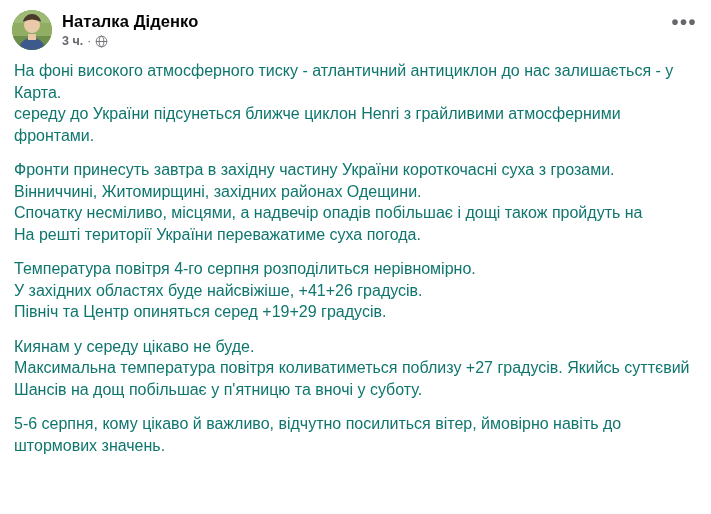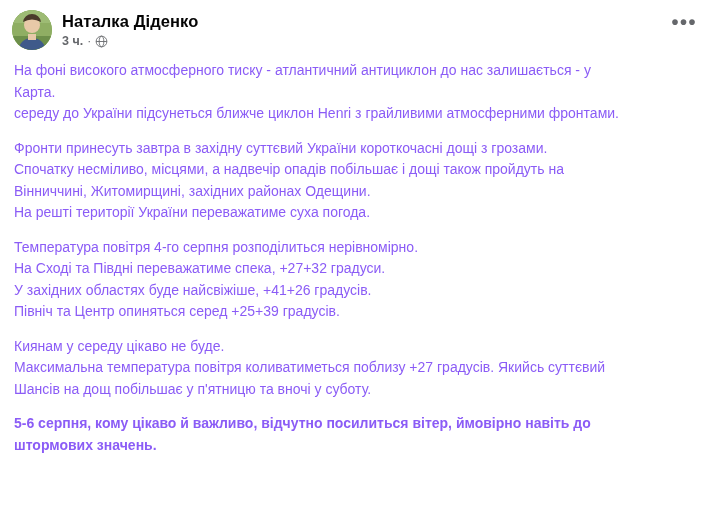--- a/index.html
+++ b/index.html
@@ -77,28 +77,28 @@
     top: 17px;
     color: #65676b;
     font-size: 20px;
     letter-spacing: 1.5px;
     line-height: 10px;
     cursor: pointer;
     font-weight: bold;
   }
   .post-body {
     padding: 4px 14px 0 14px;
-    font-size: 14px;
+    font-size: 16px;
     line-height: 21.5px;
-    color: #8b5cf6;
+    color: #0f766e;
   }
   .para {
     margin: 0 0 13px 0;
   }
-  .para:last-child { margin-bottom: 11px; font-weight: bold; }
+  .para:last-child { margin-bottom: 11px; }
   .para .ln { display: block; }
 </style>
 </head>
 <body>
 
 <div class="post">
 
   <div class="post-header">
 
     <div class="avatar">
@@ -138,30 +138,29 @@
     <div class="more-menu">•••</div>
   </div>
 
   <div class="post-body">
     <p class="para">
       <span class="ln">На фоні високого атмосферного тиску - атлантичний антициклон до нас залишається - у</span>
       <span class="ln">Карта.</span>
       <span class="ln">середу до України підсунеться ближче циклон Henri з грайливими атмосферними фронтами.</span>
     </p>
     <p class="para">
-      <span class="ln">Фронти принесуть завтра в західну суттєвий України короткочасні дощі з грозами.</span>
+      <span class="ln">Фронти принесуть завтра в західну частину України короткочасні суха з грозами.</span>
+      <span class="ln">Вінниччині, Житомирщині, західних районах Одещини.</span>
       <span class="ln">Спочатку несміливо, місцями, а надвечір опадів побільшає і дощі також пройдуть на</span>
-      <span class="ln">Вінниччині, Житомирщині, західних районах Одещини.</span>
       <span class="ln">На решті території України переважатиме суха погода.</span>
     </p>
     <p class="para">
       <span class="ln">Температура повітря 4-го серпня розподілиться нерівномірно.</span>
-      <span class="ln">На Сході та Півдні переважатиме спека, +27+32 градуси.</span>
       <span class="ln">У західних областях буде найсвіжіше, +41+26 градусів.</span>
-      <span class="ln">Північ та Центр опиняться серед +25+39 градусів.</span>
+      <span class="ln">Північ та Центр опиняться серед +19+29 градусів.</span>
     </p>
     <p class="para">
       <span class="ln">Киянам у середу цікаво не буде.</span>
       <span class="ln">Максимальна температура повітря коливатиметься поблизу +27 градусів. Якийсь суттєвий</span>
       <span class="ln">Шансів на дощ побільшає у п'ятницю та вночі у суботу.</span>
     </p>
     <p class="para">
       <span class="ln">5-6 серпня, кому цікаво й важливо, відчутно посилиться вітер, ймовірно навіть до</span>
       <span class="ln">штормових значень.</span>
     </p>

